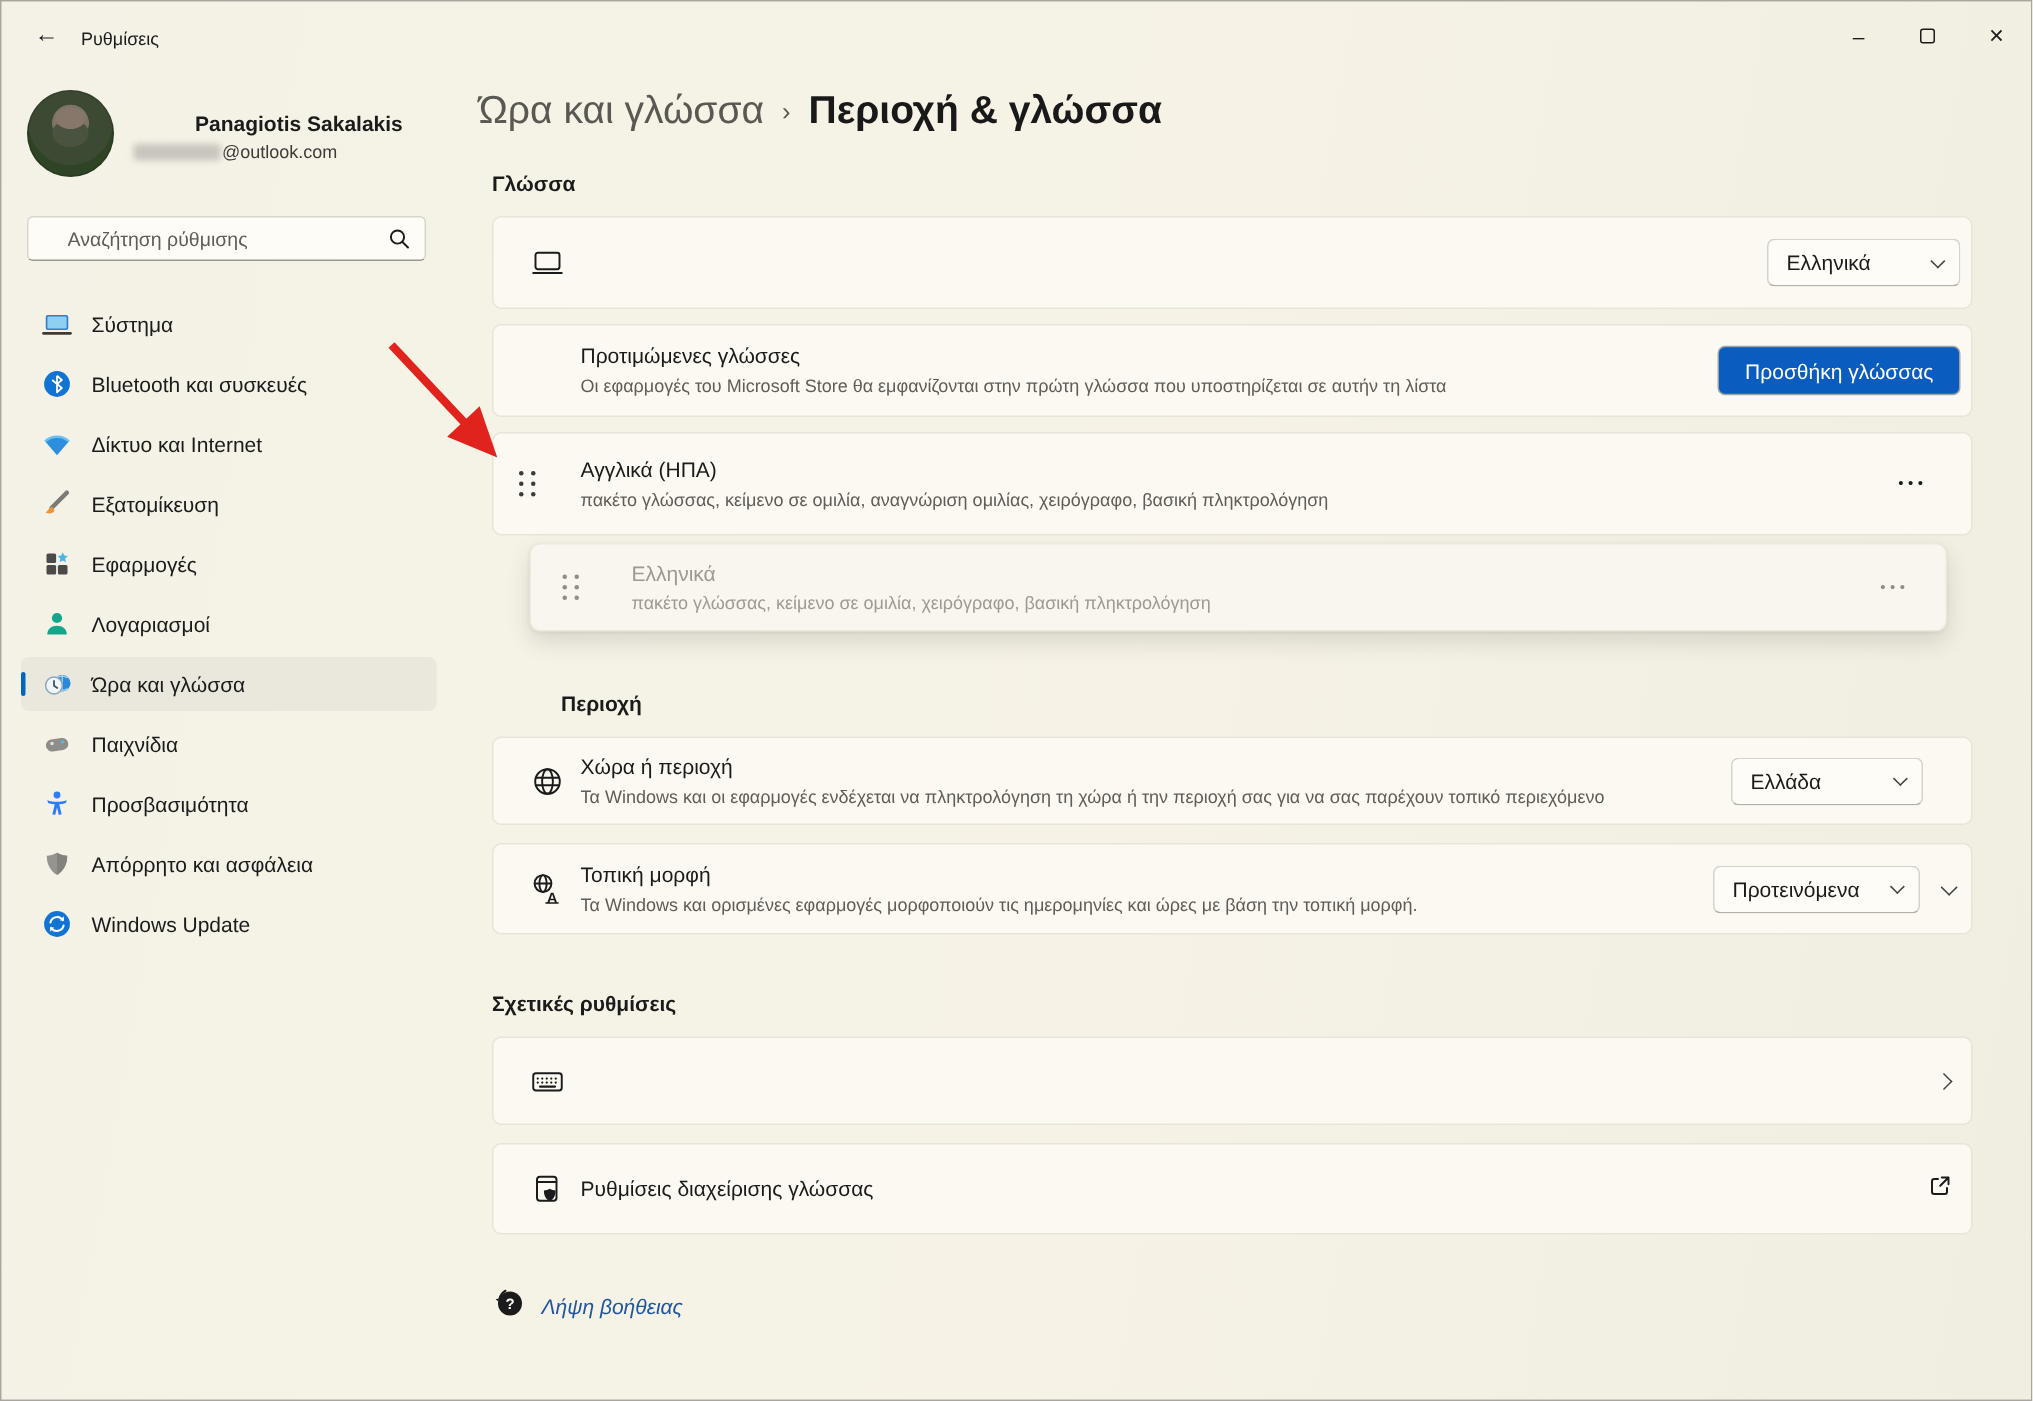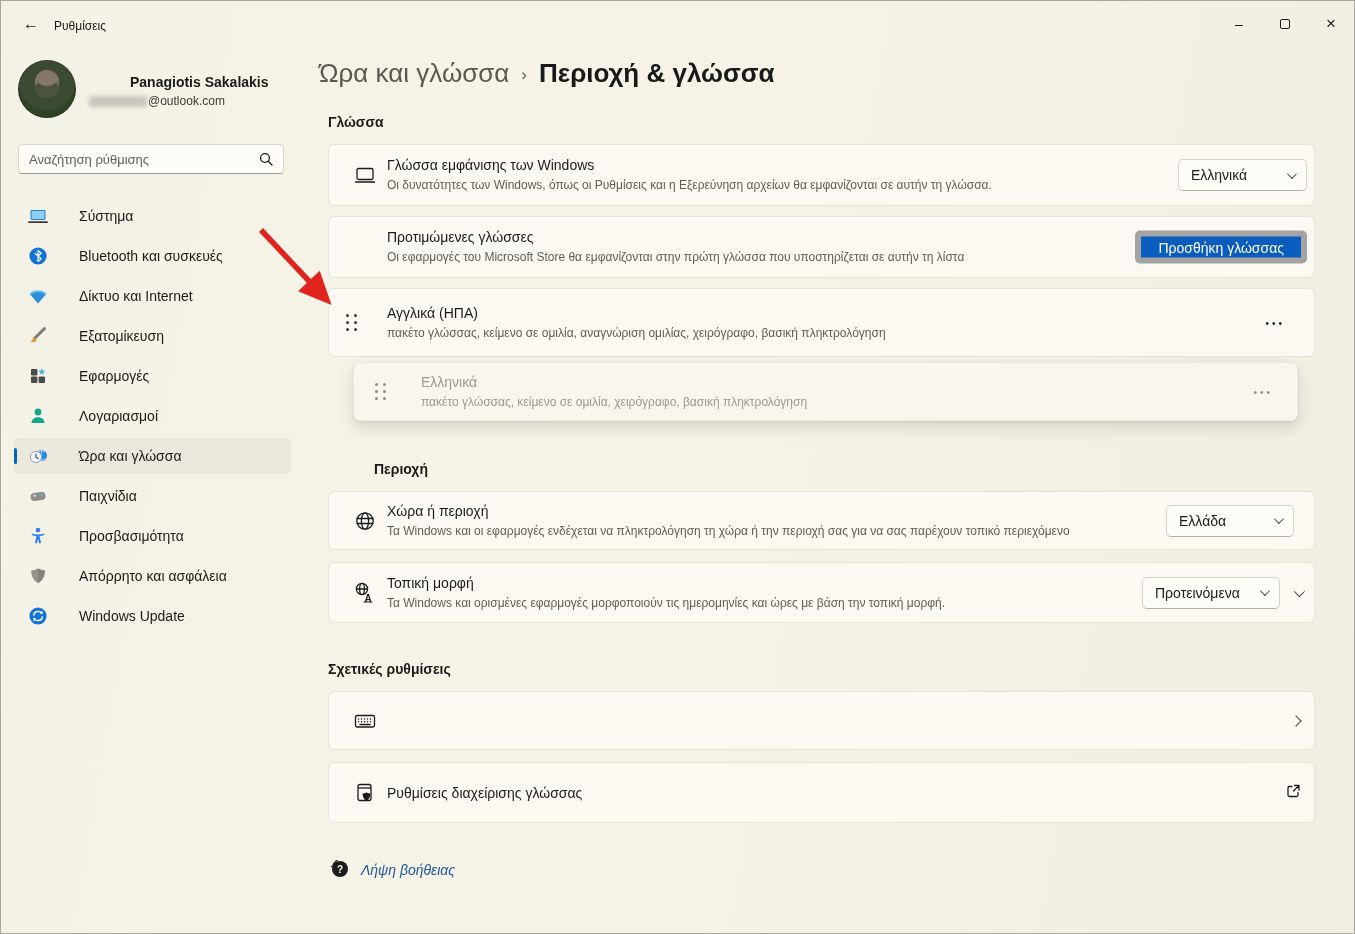--- a/index.html
+++ b/index.html
@@ -34,26 +34,26 @@
   .avatar::after { content:""; position:absolute; left:19px; top:12px; width:20px; height:14px;
     border-radius:45% 45% 50% 50%; background:#86776a; box-shadow:0 10px 0 2px #4a5340; }
   .profile-name { position:absolute; left:88px; top:28px; font-size:14px; font-weight:700;margin-left:41px; }
   .profile-email { position:absolute; left:88px; top:48px; font-size:12px; color:#3c3b37; display:flex; align-items:center; gap:1px; }
   .email-blur { width:58px; height:11px; background:#c7c5bd; border-radius:2px; filter:blur(2px); display:inline-block; }
 
   .searchbox { position:absolute; left:17px; top:98px; width:266px; height:30px;
     background:#fdfcf6; border:1px solid #d9d7cb; border-bottom-color:#9b998e;
     border-radius:4px; display:flex; align-items:center; }
   .searchbox input { flex:1; border:none; outline:none; background:transparent; font-size:13px;
-    padding:0 10px; color:#8b5cf6; font-family:inherit; }
+    padding:0 26px; color:#8b5cf6; font-family:inherit; }
   .searchbox input::placeholder { color:#5f5d56; }
   .search-ic { margin-right:10px; display:flex; }
 
   .nav { position:absolute; left:13px; top:152px; width:277px; display:flex; flex-direction:column; gap:4px; }
-  .nav-item { position:relative; height:36px; display:flex; align-items:center; gap:31px;
+  .nav-item { position:relative; height:36px; display:flex; align-items:center; gap:13px;
     padding-left:14px; border-radius:5px; cursor:pointer; font-size:14px; }
   .nav-item.selected { background:#eae8dc; }
   .nav-item .pill { position:absolute; left:0; top:10px; width:3px; height:16px; border-radius:2px; background:#0067c0; }
   .nav-ic { width:20px; height:20px; display:flex; align-items:center; justify-content:center; flex:0 0 20px; }
 
   
   .header { position:absolute; left:318px; top:57px; display:flex; align-items:baseline; gap:12px; white-space:nowrap; }
   .crumb-parent { font-size:26px; color:#5a5852; }
   .crumb-sep { font-size:17px; color:#5a5852; position:relative; top:-2px; }
   .page-title { font-size:26px; font-weight:600; color:#191919; }
@@ -66,21 +66,21 @@
   .card .cicon { position:absolute; left:24px; top:50%; transform:translateY(-50%); width:24px; height:24px;
     display:flex; align-items:center; justify-content:center; }
   .card .ctext { position:absolute; left:58px; top:50%; transform:translateY(-50%); max-width:730px; }
   .ctitle { font-size:14px; color:#1b1b1b; line-height:19px; }
   .cdesc { font-size:12px; color:#5f5d56; line-height:17px; margin-top:2px; white-space:nowrap; }
   .cright { position:absolute; top:50%; transform:translateY(-50%); display:flex; align-items:center; }
 
   .dropdown { display:flex; align-items:center; justify-content:space-between; padding:0 12px;
     height:32px; background:#fdfcf6; border:1px solid #d6d4c8; border-bottom-color:#b4b2a6;
     border-radius:5px; font-size:14px; color:#1b1b1b; cursor:pointer; font-family:inherit; }
-  .btn-primary { height:33px; padding:0 17px; background:#0a5cbe; border:6px solid #a3a3a3;
+  .btn-primary { height:33px; padding:0 17px; background:#0a5cbe; border:1px solid #a3a3a3;
     border-radius:5px; color:#fff; font-size:14px; cursor:pointer; font-family:inherit; }
 
   .chev { width:7px; height:7px; border-right:1.4px solid #454540; border-bottom:1.4px solid #454540; display:inline-block; }
   .chev.down { transform:rotate(45deg) translateY(-2px); }
   .chev.right { transform:rotate(-45deg); }
   .chev.big { width:8px; height:8px; }
 
   .drag-handle { display:grid; grid-template-columns:repeat(2,3px); grid-auto-rows:3px; gap:4px 5px; cursor:grab; }
   .drag-handle i { width:3px; height:3px; border-radius:50%; background:#3c3b37; }
   .ghost .drag-handle i { background:#8f8d84; }
@@ -262,24 +262,20 @@
 
     <div class="section-label" style="top:68px;">Γλώσσα</div>
 
     <div class="card" style="top:98px; height:62px;">
       <span class="cicon">
         <svg class="mono" width="24" height="24" viewBox="0 0 24 24">
             <rect x="4" y="5.5" width="16" height="11" rx="1.6"></rect>
             <path d="M2.5 19 h19"></path>
           </svg>
       </span>
-      <div class="ctext">
-        <div class="ctitle">Γλώσσα εμφάνισης των Windows</div>
-        <div class="cdesc">Οι δυνατότητες των Windows, όπως οι Ρυθμίσεις και η Εξερεύνηση αρχείων θα εμφανίζονται σε αυτήν τη γλώσσα.</div>
-      </div>
       <div class="cright" style="right:7px;">
         <button class="dropdown" style="width:129px;">
           <span>Ελληνικά</span>
           <span class="chev down"></span>
         </button>
       </div>
     </div>
 
     <div class="card" style="top:170px; height:62px;">
       <div class="ctext">
@@ -338,21 +334,21 @@
         <svg class="mono" width="24" height="24" viewBox="0 0 24 24">
             <circle cx="12" cy="12" r="8.2"></circle>
             <ellipse cx="12" cy="12" rx="3.6" ry="8.2"></ellipse>
             <path d="M4.2 9.5 h15.6 M4.2 14.5 h15.6"></path>
           </svg>
       </span>
       <div class="ctext">
         <div class="ctitle">Χώρα ή περιοχή</div>
         <div class="cdesc">Τα Windows και οι εφαρμογές ενδέχεται να πληκτρολόγηση τη χώρα ή την περιοχή σας για να σας παρέχουν τοπικό περιεχόμενο</div>
       </div>
-      <div class="cright" style="right:20px;justify-content:center;">
+      <div class="cright" style="right:32px;justify-content:center;">
         <button class="dropdown" style="width:128px;">
           <span>Ελλάδα</span>
           <span class="chev down"></span>
         </button>
       </div>
     </div>
 
     <div class="card" style="top:516px; height:61px;">
       <span class="cicon">
         <svg class="mono" width="24" height="24" viewBox="0 0 24 24">

